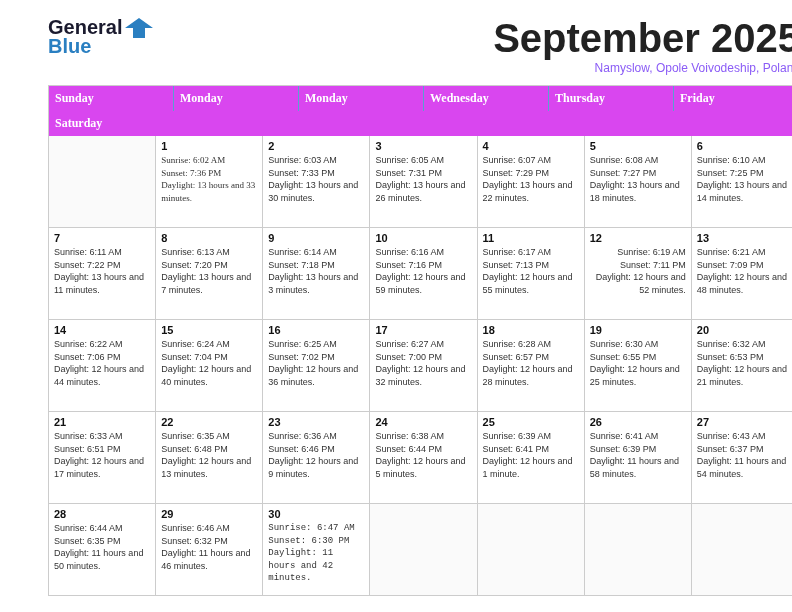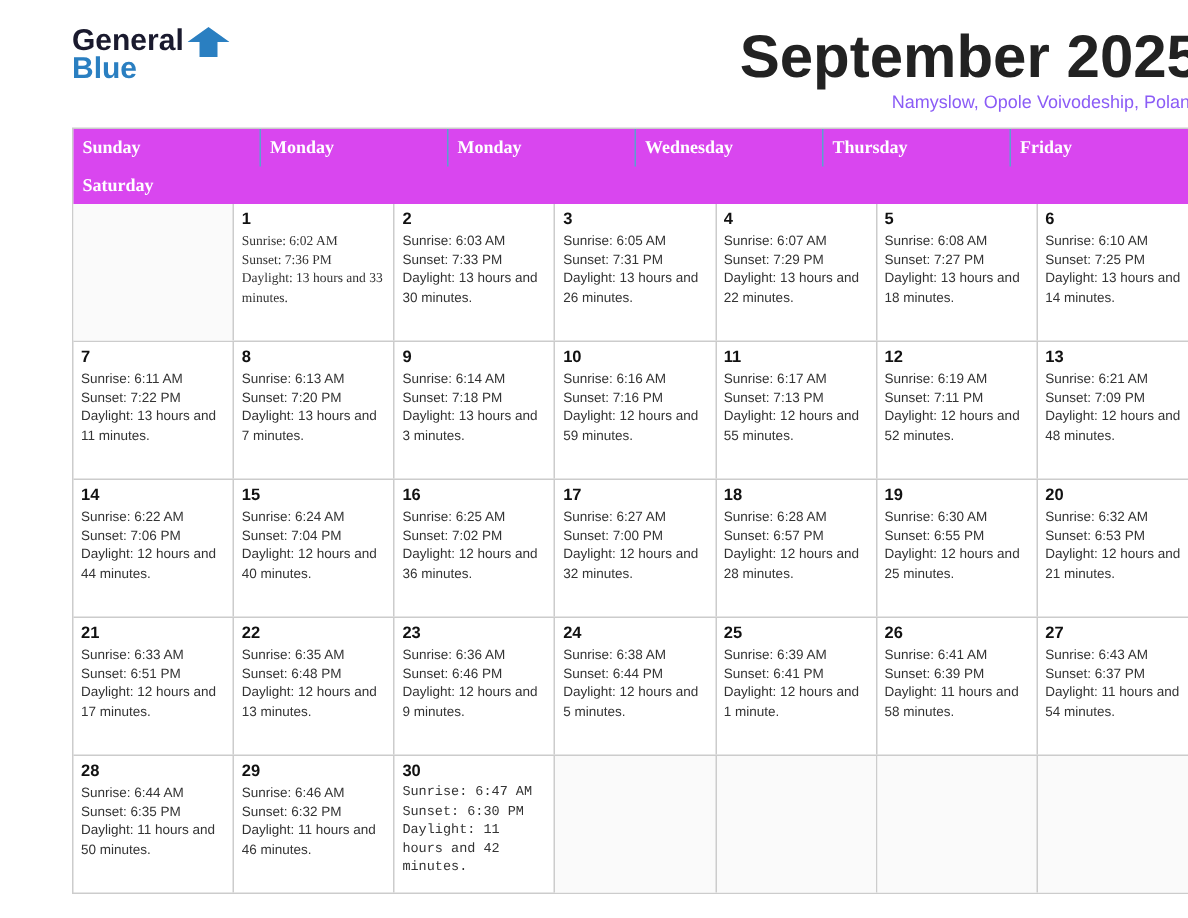--- a/index.html
+++ b/index.html
@@ -198,21 +198,21 @@
 Daylight: 12 hours and 59 minutes.</div>
           </div>
           <div class="cal-cell">
             <div class="day-num">11</div>
             <div class="cell-text" style="white-space: pre-wrap;">Sunrise: 6:17 AM
 Sunset: 7:13 PM
 Daylight: 12 hours and 55 minutes.</div>
           </div>
           <div class="cal-cell">
             <div class="day-num">12</div>
-            <div class="cell-text" style="white-space: pre-wrap;">Sunrise: 6:19 AM
+            <div class="cell-text" style="white-space: pre-wrap; text-align: right;">Sunrise: 6:19 AM
 Sunset: 7:11 PM
 Daylight: 12 hours and 52 minutes.</div>
           </div>
           <div class="cal-cell">
             <div class="day-num">13</div>
             <div class="cell-text" style="white-space: pre-wrap;">Sunrise: 6:21 AM
 Sunset: 7:09 PM
 Daylight: 12 hours and 48 minutes.</div>
           </div>
         </div>

